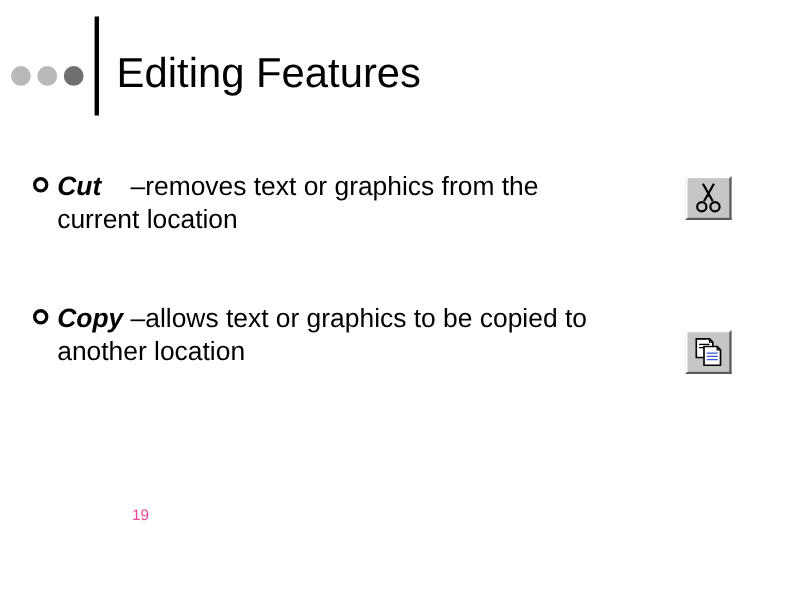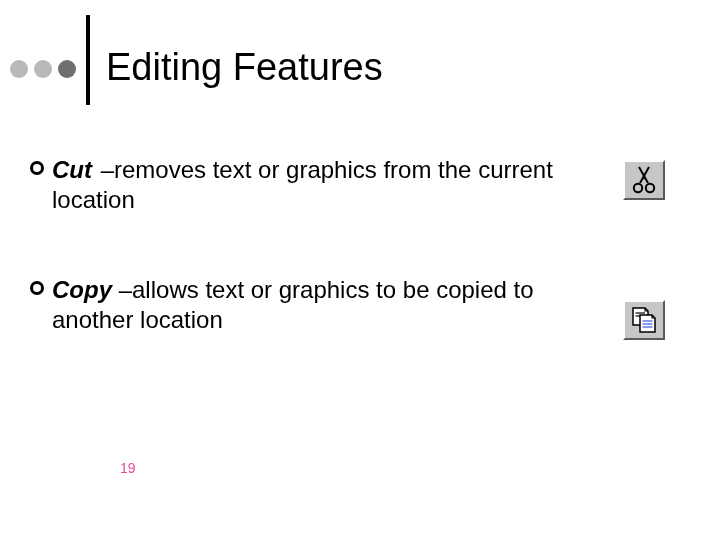--- a/index.html
+++ b/index.html
@@ -75,21 +75,21 @@
     flex: 0 0 auto;
     width: 14px;
     height: 14px;
     border: 3px solid #000;
     border-radius: 50%;
     margin-top: 6px;
     margin-right: 8px;
     box-sizing: border-box;
   }
   .bullet-text { flex: 1; }
-  .term-cut { font-weight: bold; font-style: italic; margin-right:2px;}
+  .term-cut { font-weight: bold; font-style: italic; margin-right:20px;}
   .term-copy { font-weight: bold; font-style: italic; }
 
   
   .icon-btn {
     position: absolute;
     width: 42px;
     height: 40px;
     box-sizing: border-box;
     background: #c6c6c6;
     border-top: 2px solid #fff;

